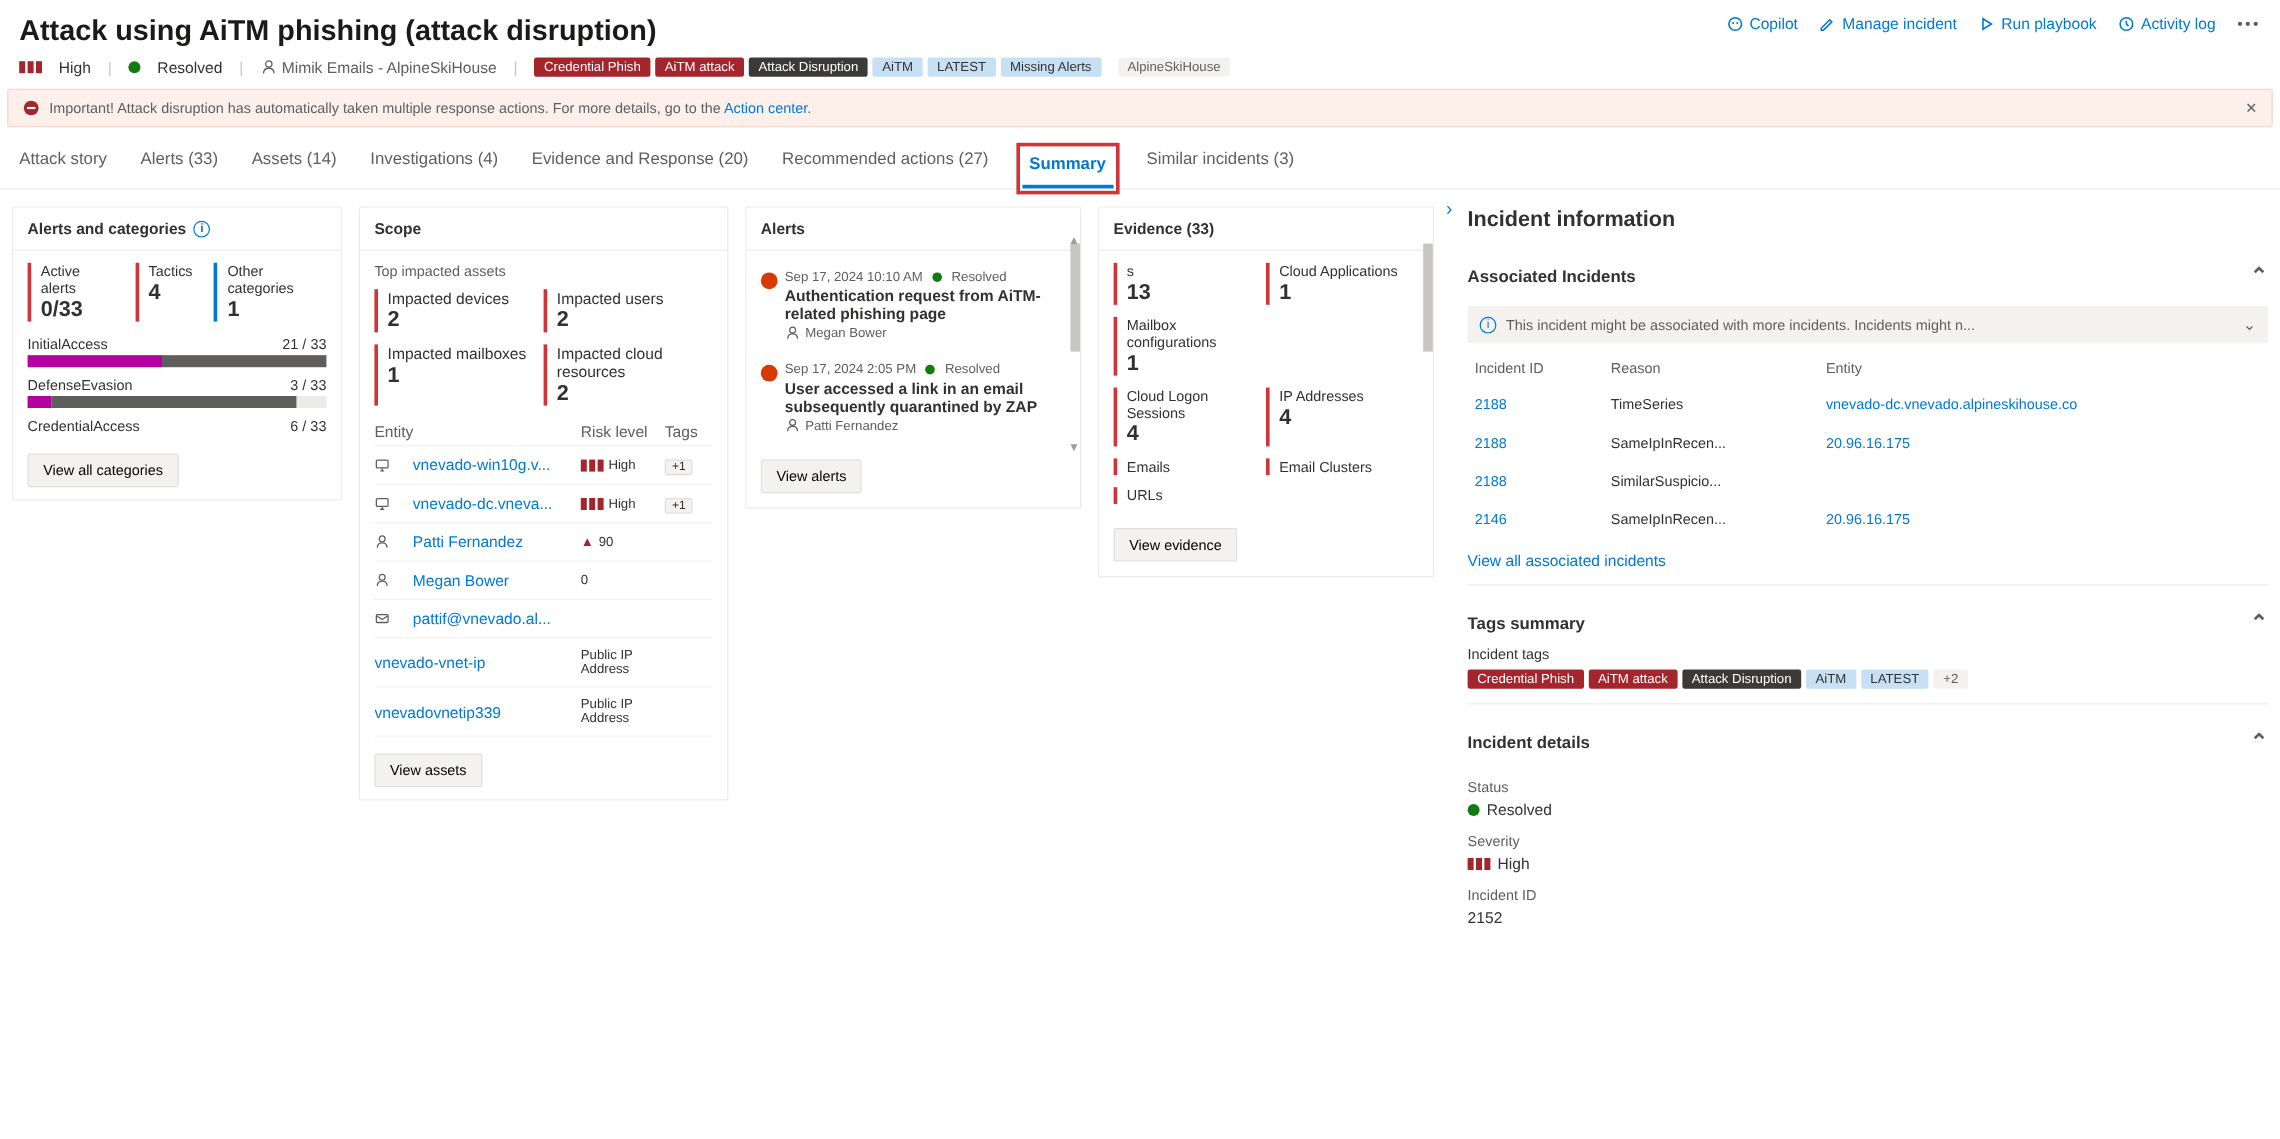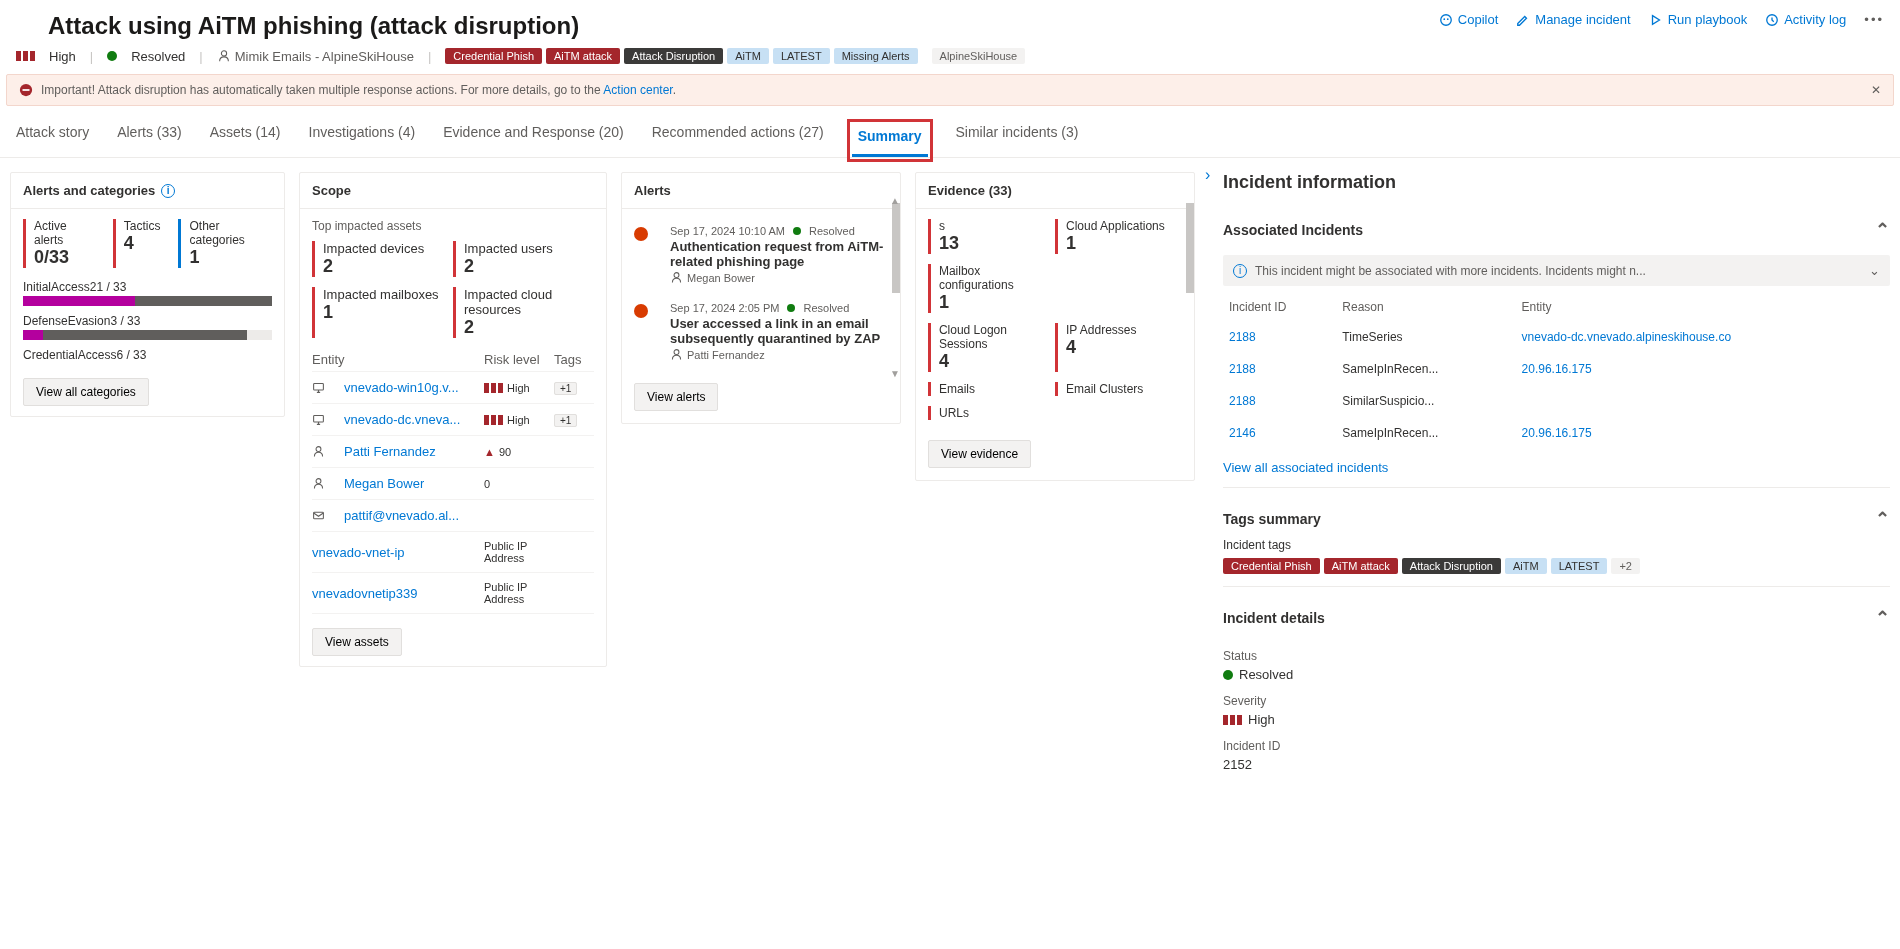--- a/index.html
+++ b/index.html
@@ -1,17 +1,17 @@
 <!DOCTYPE html>
 <html><head>
 <meta charset="utf-8">
 <style>
 * { margin: 0; padding: 0; box-sizing: border-box; font-family: 'Segoe UI', Arial, sans-serif; }
 body { background: #fff; color: #323130; font-size: 13px; }
-.header { display: flex; justify-content: space-between; align-items: flex-start; padding: 12px 16px 0; margin-left: 32px; }
+.header { display: flex; justify-content: space-between; align-items: flex-start; padding: 12px 16px 0; }
 .title { font-size: 24px; font-weight: 700; color: #1b1a19; }
 .header-actions { display: flex; gap: 18px; align-items: center; color: #0078d4; font-size: 13px; }
 .header-actions .act { display: flex; align-items: center; gap: 5px; cursor: pointer; text-align: center; }
 .header-actions .act svg { width: 14px; height: 14px; }
 .meta-row { display: flex; align-items: center; gap: 14px; padding: 8px 16px 10px; font-size: 13px; }
 .sev-bars { display: inline-flex; gap: 2px; }
 .sev-bars span { width: 5px; height: 10px; background: #a4262c; }
 .status-dot { width: 10px; height: 10px; border-radius: 50%; background: #107c10; display: inline-block; }
 .meta-sep { color: #c8c6c4; }
 .user-link { display: flex; align-items: center; gap: 4px; color: #605e5c; }
@@ -33,39 +33,39 @@
 .col1 { width: 275px; }
 .col2 { width: 308px; }
 .col3 { width: 280px; }
 .col4 { width: 280px; }
 .stat-row { display: flex; gap: 18px; margin-bottom: 12px; }
 .stat-block { border-left: 3px solid #d13438; padding-left: 8px; }
 .stat-block.alt { border-left-color: #0078d4; }
 .stat-label { font-size: 12px; color: #323130; }
 .stat-val { font-size: 18px; font-weight: 700; }
 .cat-row { font-size: 12px; margin-bottom: 8px; }
-.cat-row .cat-top { display: flex; }
+.cat-row .cat-top { display: flex; justify-content: space-between; }
 .bar { height: 10px; background: #edebe9; position: relative; margin-top: 2px; display:flex;}
 .bar .fill { height: 100%; background: #b4009e; }
 .bar .fill2 { height: 100%; background: #605e5c; }
 .btn { background: #f3f2f1; border: 1px solid #e1dfdd; padding: 6px 12px; font-size: 12px; cursor: pointer; border-radius: 2px; }
 .scope-stats { display: flex; flex-wrap: wrap; }
 .scope-stat { width: 50%; border-left: 3px solid #d13438; padding-left: 8px; margin-bottom: 10px; }
 .scope-stat .lbl { font-size: 13px; }
 .scope-stat .val { font-size: 18px; font-weight: 700; }
 .entity-header { display: flex; color: #605e5c; padding: 4px 0; border-bottom: 1px solid #f3f2f1; }
 .entity-header .c1 { flex: 1.4; }
 .entity-header .c2 { width: 70px; }
 .entity-header .c3 { width: 40px; }
 .entity-row { display: flex; align-items: center; padding: 8px 0; border-bottom: 1px solid #f3f2f1; }
 .entity-row .c1 { flex: 1.4; color: #0078d4; display: flex; align-items: center; gap: 19px; overflow: hidden; white-space: nowrap; text-overflow: ellipsis; }
 .entity-row .c2 { width: 70px; display: flex; align-items: center; gap: 4px; font-size: 11px; }
 .entity-row .c3 { width: 40px; }
 .plus-tag { background: #f3f2f1; border: 1px solid #e1dfdd; padding: 0 5px; font-size: 10px; border-radius: 2px; }
-.alert-item { display: flex; gap: 22px; padding: 6px 0 12px; }
+.alert-item { display: flex; gap: 6px; padding: 6px 0 12px; }
 .alert-dot { width: 14px; height: 14px; border-radius: 50%; background: #d83b01; flex-shrink: 0; margin-top: 2px; }
 .alert-meta { font-size: 11px; color: #605e5c; display: flex; align-items: center; gap: 8px; }
 .alert-title { font-weight: 600; margin: 2px 0; }
 .alert-user { font-size: 11px; color: #605e5c; display: flex; align-items: center; gap: 4px; }
 .evidence-grid { display: flex; flex-wrap: wrap; }
 .ev-item { width: 50%; display: flex; margin-bottom: 10px; }
 .ev-bar { width: 3px; background: #d13438; margin-right: 8px; }
 .ev-lbl { font-size: 12px; }
 .ev-val { font-size: 18px; font-weight: 700; }
 .sidebar { flex: 1; padding-left: 14px; min-width: 370px; position:relative;}

